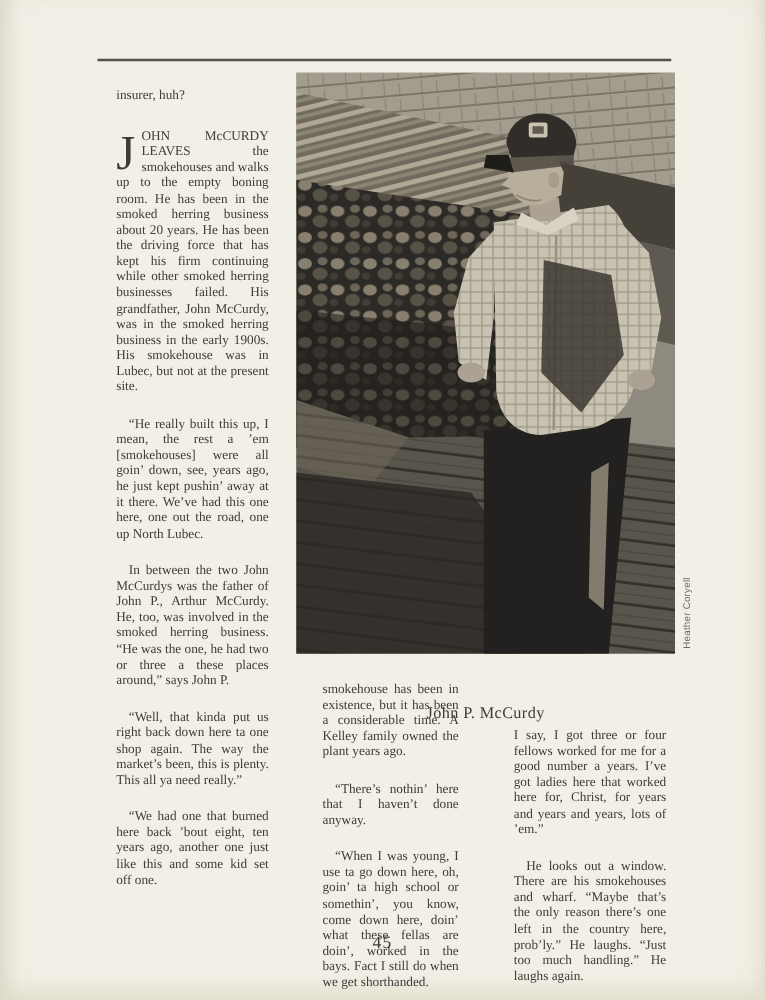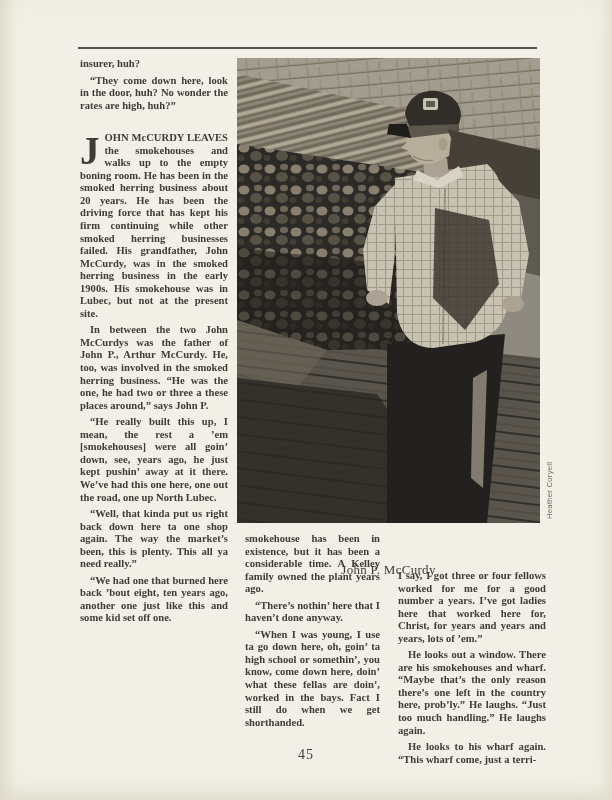--- a/index.html
+++ b/index.html
@@ -17,22 +17,22 @@
       linear-gradient(180deg,#f5f3ea 0,rgba(245,243,234,0) 30px),
       #f2f0e6;
     box-shadow:inset 0 0 30px rgba(176,168,142,.18);
   }
   .toprule{position:absolute;left:78px;top:47px;width:459px;height:1.6px;background:#54514a;}
   .col{position:absolute;}
   #col-left{left:76px;top:54px;width:156px;}
   #col-mid{left:241px;top:529px;width:143px;}
   #col-right{left:394px;top:566px;width:156px;}
   p{
-    margin:4px;text-align:justify;text-indent:10px;
-    font-size:10.6px;line-height:12.55px;color:#3e3c37;font-weight:bold;
+    margin:17px;text-align:justify;text-indent:10px;
+    font-size:10.6px;line-height:12.55px;color:#3e3c37;
   }
   p.noind{text-indent:0;}
   p.dcpar{margin-top:20px;}
   .dropcap{
     float:left;font-size:39px;line-height:31px;
     margin:3px 5px 0 0;color:#3e3c37;
   }
   .photo{position:absolute;left:237px;top:58px;width:303px;height:465px;display:block;}
   .caption{
     position:absolute;left:237px;top:562px;width:303px;text-align:center;
@@ -51,26 +51,25 @@
 </style>
 </head>
 <body>
 
 <div class="page">
 
   <div class="toprule"></div>
 
   <div class="col" id="col-left">
     <p class="noind">insurer, huh?</p>
-    <p>“They come down here, look in the door, huh? No wonder the rates are high, huh?”</p>
     <p class="noind dcpar">
       <span class="dropcap">J</span><span>OHN McCURDY LEAVES the smokehouses and walks up to the empty boning room. He has been in the smoked herring business about 20 years. He has been the driving force that has kept his firm continuing while other smoked herring businesses failed. His grandfather, John McCurdy, was in the smoked herring business in the early 1900s. His smokehouse was in Lubec, but not at the present site.</span>
     </p>
+    <p>“He really built this up, I mean, the rest a ’em [smokehouses] were all goin’ down, see, years ago, he just kept pushin’ away at it there. We’ve had this one here, one out the road, one up North Lubec.</p>
     <p>In between the two John McCurdys was the father of John P., Arthur McCurdy. He, too, was involved in the smoked herring business. “He was the one, he had two or three a these places around,” says John P.</p>
-    <p>“He really built this up, I mean, the rest a ’em [smokehouses] were all goin’ down, see, years ago, he just kept pushin’ away at it there. We’ve had this one here, one out the road, one up North Lubec.</p>
     <p>“Well, that kinda put us right back down here ta one shop again. The way the market’s been, this is plenty. This all ya need really.”</p>
     <p>“We had one that burned here back ’bout eight, ten years ago, another one just like this and some kid set off one.</p>
   </div>
 
   <svg class="photo" viewBox="0 0 303 465" aria-hidden="true">
     <defs>
       <pattern id="shingle" width="30" height="13" patternUnits="userSpaceOnUse" patternTransform="rotate(-5)">
         <rect width="30" height="13" fill="#a39d8f"></rect>
         <path d="M0 12.5h30" stroke="#776f60" stroke-width="1.6"></path>
         <path d="M9 1v11 M21 3v9" stroke="#8b8474" stroke-width="1"></path>

